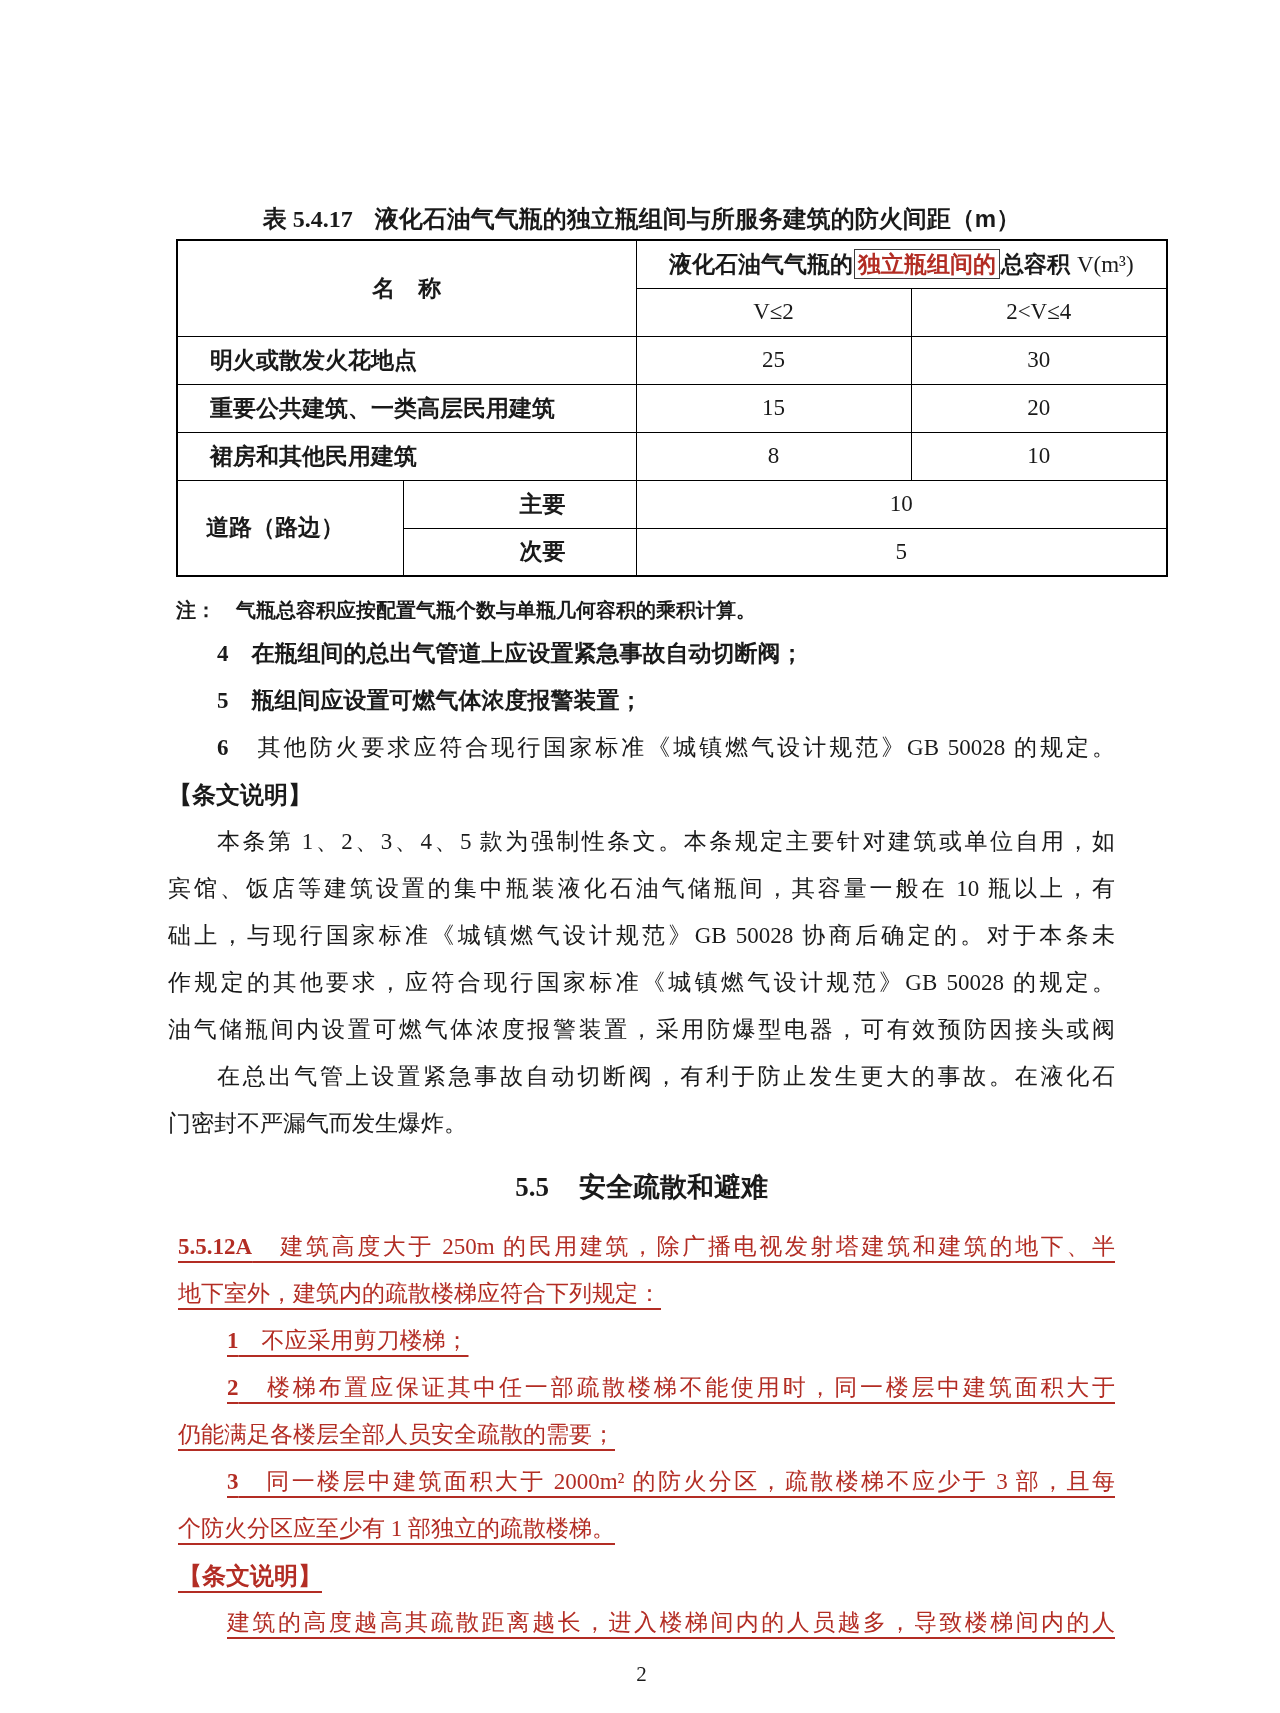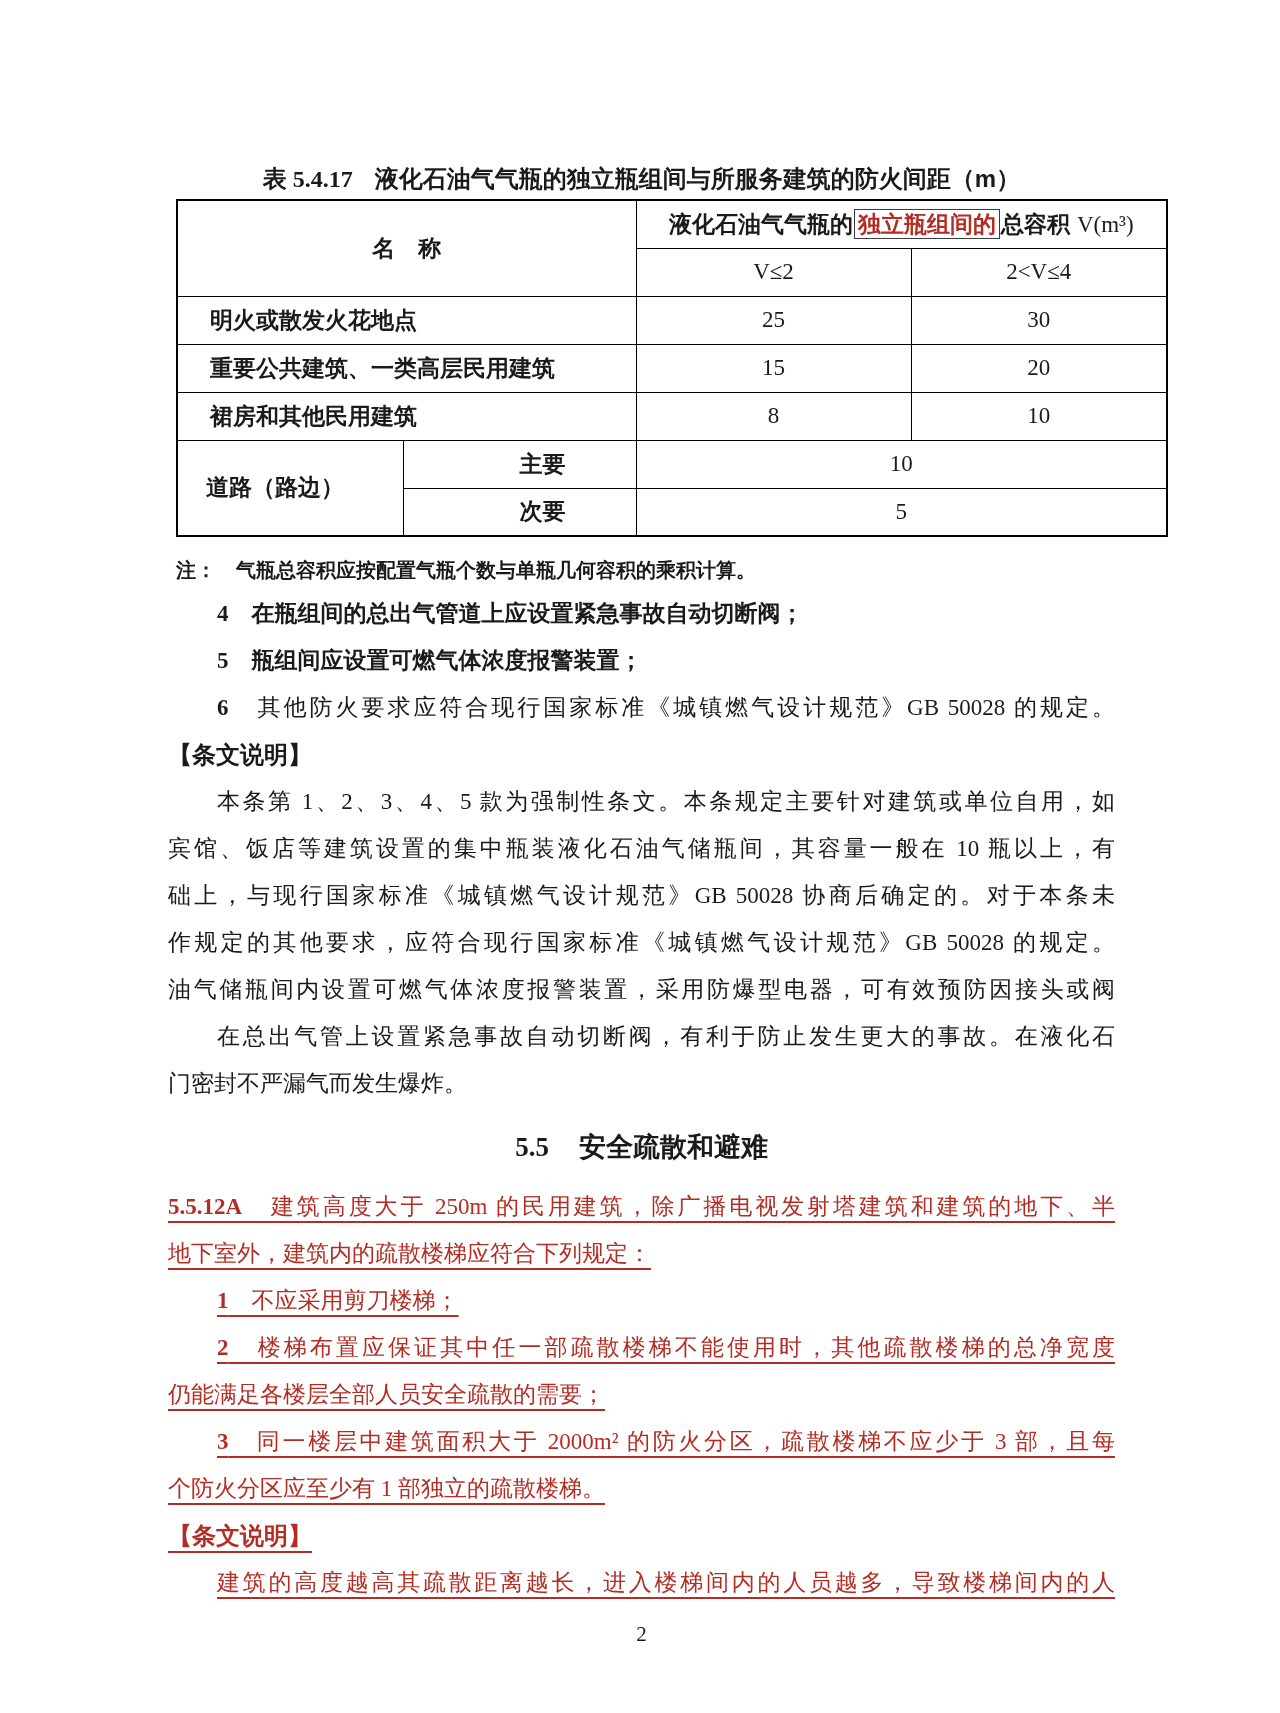--- a/index.html
+++ b/index.html
@@ -15,20 +15,21 @@
     color:var(--ink);position:relative;overflow:hidden;
     font-family:"Liberation Serif","DejaVu Serif",serif;
     font-size:23px;
   }
   .content{padding:164px 165px 0 168px;}
   .hei{font-family:"Liberation Sans","DejaVu Sans",sans-serif;font-weight:bold;}
   .num{font-weight:bold;}
   .doc-title{
     text-align:center;white-space:nowrap;line-height:30px;margin-bottom:5px;
     font-size:24px;
+    margin-top:40px;
   }
   .doc-title .t-prefix{font-weight:bold;margin-right:22px;}
   
   .fire-table{
     border-collapse:collapse;table-layout:fixed;width:990px;margin-left:8px;
     border:2px solid var(--border);
   }
   .fire-table td{
     border:1px solid var(--border);height:48px;box-sizing:border-box;
     vertical-align:middle;text-align:center;padding:0;
@@ -41,21 +42,21 @@
     color:var(--red);border:1px solid var(--boxborder);padding:1px 3px;margin:6px 1px;
   }
   .table-note{
     margin:13px 0 0 8px;height:40px;line-height:40px;font-size:20px;
   }
   
   .line{line-height:47px;height:47px;white-space:nowrap;}
   .wline{line-height:47px;height:47px;}
   .fill{text-align:justify;text-align-last:justify;white-space:normal;}
   .indent{text-indent:49px;}
-  .red{color:var(--red);}
+  .red{color:var(--red);margin-left:10px;}
   .ul{text-decoration:underline;text-decoration-thickness:1.5px;text-underline-offset:7px;}
   .explain-label{font-size:24px;}
   .section-heading{
     text-align:center;margin-top:20px;height:40px;line-height:40px;
     font-size:27px;font-weight:bold;
   }
   .section-heading .s-num{font-family:"Liberation Serif","DejaVu Serif",serif;margin-right:30px;}
   .red-block{margin-top:16px;}
   .page-number{text-align:center;margin-top:14px;height:28px;line-height:28px;font-size:21px;}
 </style>
@@ -141,21 +142,21 @@
 
     <div class="red-block">
       <div class="wline fill red ul">
         <span class="num">5.5.12A</span><span>　建筑高度大于 250m 的民用建筑，除广播电视发射塔建筑和建筑的地下、半</span>
       </div>
       <div class="line red ul">地下室外，建筑内的疏散楼梯应符合下列规定：</div>
       <div class="line indent red ul">
         <span class="num">1</span><span>　不应采用剪刀楼梯；</span>
       </div>
       <div class="wline fill indent red ul">
-        <span class="num">2</span><span>　楼梯布置应保证其中任一部疏散楼梯不能使用时，其他疏散楼梯的总净宽度</span>
+        <span class="num">2</span><span>　楼梯布置应保证其中任一部疏散楼梯不能使用时，同一楼层中建筑面积大于</span>
       </div>
       <div class="line red ul">仍能满足各楼层全部人员安全疏散的需要；</div>
       <div class="wline fill indent red ul">
         <span class="num">3</span><span>　同一楼层中建筑面积大于 2000m² 的防火分区，疏散楼梯不应少于 3 部，且每</span>
       </div>
       <div class="line red ul">个防火分区应至少有 1 部独立的疏散楼梯。</div>
       <div class="line hei explain-label red ul">【条文说明】</div>
       <div class="wline fill indent red ul">建筑的高度越高其疏散距离越长，进入楼梯间内的人员越多，导致楼梯间内的人</div>
     </div>
 

